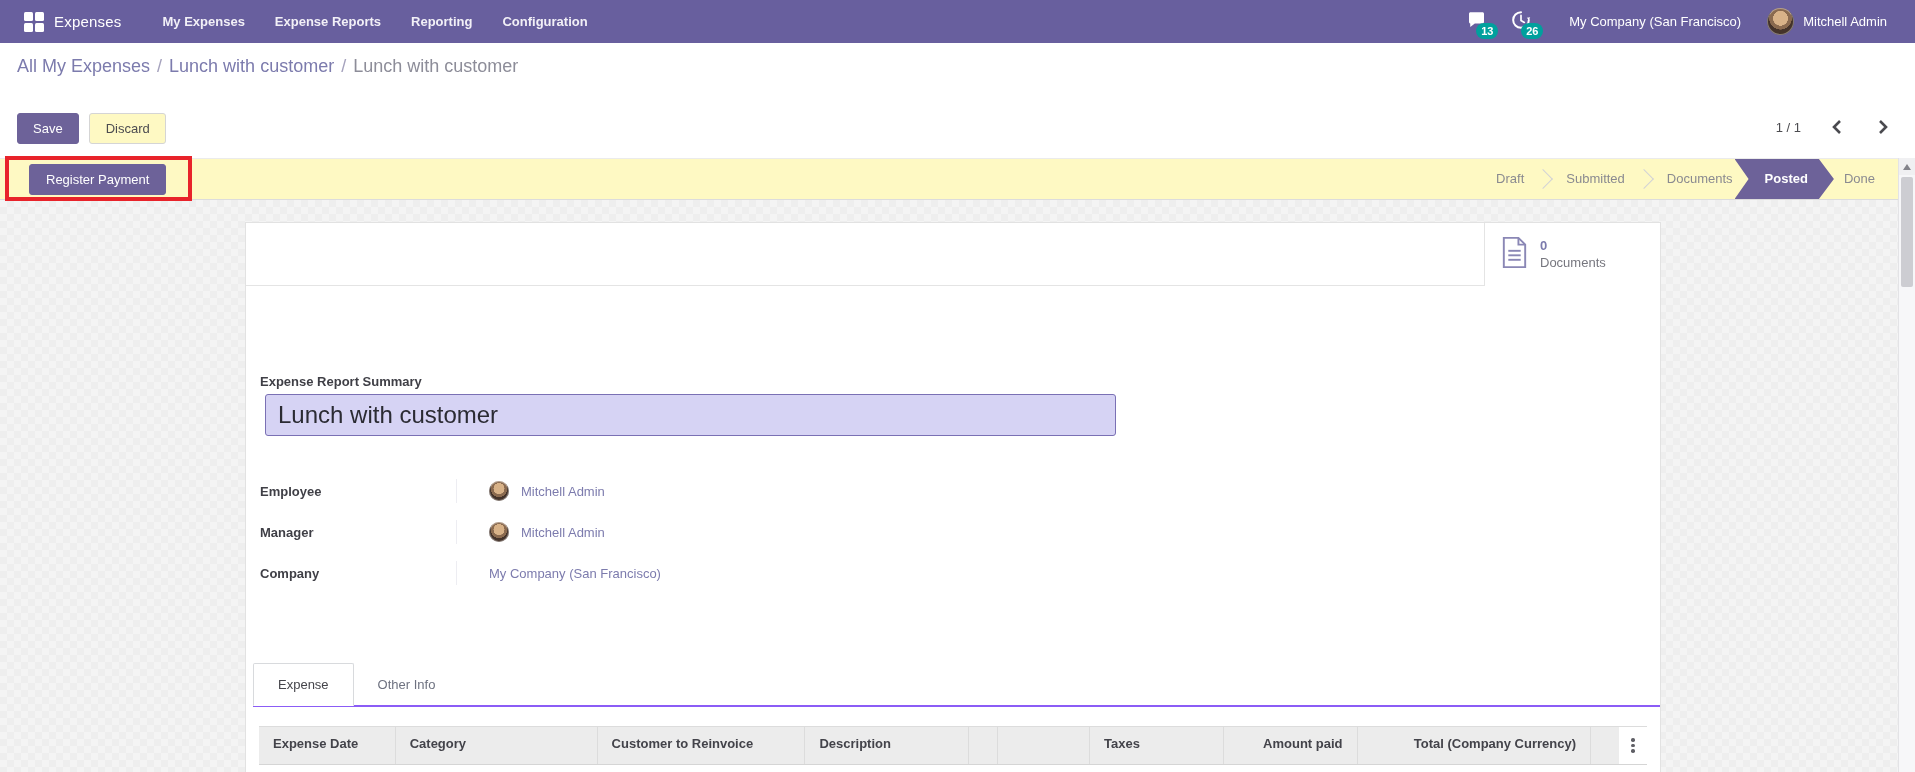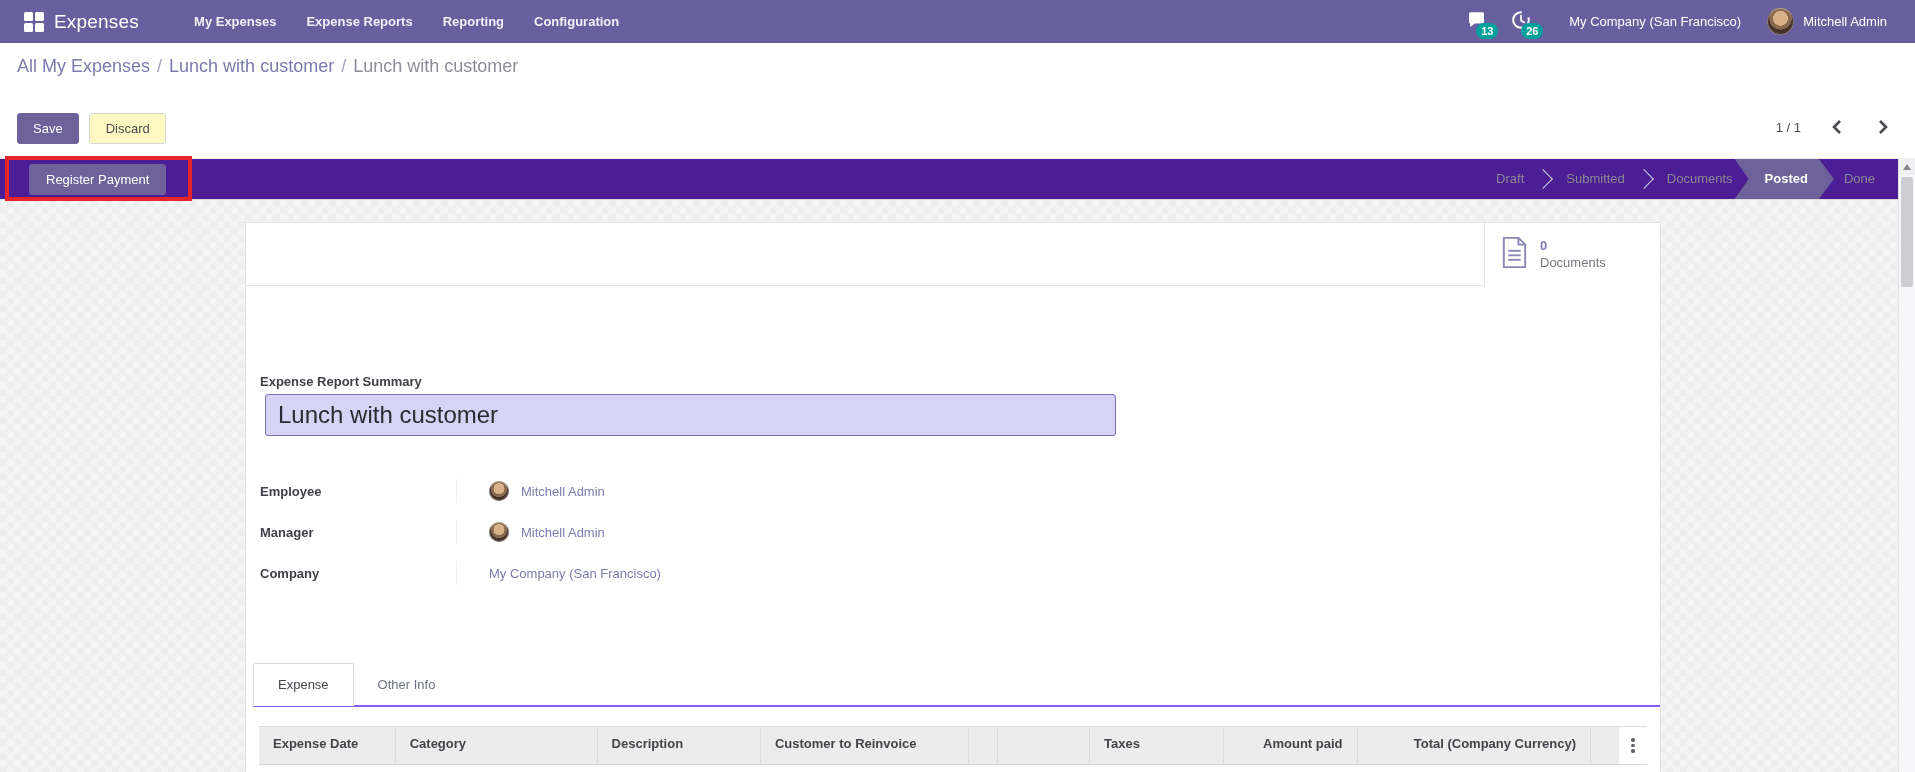--- a/index.html
+++ b/index.html
@@ -9,21 +9,21 @@
     background: #fff; font-family: "Liberation Sans", sans-serif; color: #4c4c50;
   }
 
   
   .topbar {
     position: absolute; top:0; left:0; right:0; height:43px;
     background:#685f9e; display:flex; align-items:center; color:#fff; padding:0 12px;
   }
   .apps-grid { width:20px; height:20px; display:grid; grid-template-columns:9px 9px; grid-template-rows:9px 9px; gap:2px; margin:0 10px 0 12px; cursor:pointer; }
   .apps-grid span { background:#fff; border-radius:1.5px; }
-  .brand { font-size:19px; font-weight:500; letter-spacing:.2px; margin-right:40px; cursor:pointer; }
+  .brand { font-size:15px; font-weight:500; letter-spacing:.2px; margin-right:26px; cursor:pointer; }
   .nav-menu { display:flex; align-items:center; height:100%; }
   .nav-item { font-size:13px; padding:0 15px; height:100%; display:flex; align-items:center; cursor:pointer; color:#f2f0f7;font-weight:bold; }
   .tray { margin-left:auto; display:flex; align-items:center; height:100%; }
   .tray-icon { position:relative; padding:0 12px; height:100%; display:flex; align-items:center; cursor:pointer; }
   .badge {
     position:absolute; top:23px; left:22px; background:#00a09d; color:#fff;
     font-size:11px; font-weight:bold; line-height:1; padding:2.5px 5px; border-radius:9px;
   }
   .company-switch { font-size:13px; padding:0 18px 0 26px; height:100%; display:flex; align-items:center; cursor:pointer; }
   .user-menu { display:flex; align-items:center; gap:9px; padding:0 16px 0 8px; height:100%; cursor:pointer; font-size:13px; }
@@ -42,21 +42,21 @@
   .cp-buttons { position:absolute; left:17px; top:70px; display:flex; gap:10px;justify-content:flex-end; }
   .btn { font-size:13px; border-radius:3px; padding:7px 15px; cursor:pointer; border:1px solid transparent; font-family:inherit; }
   .btn-primary { background:#6d6299; color:#fff; border-color:#6d6299; }
   .btn-default { background:#fef9c3; color:#4c4c50; border-color:#d5d5d5;padding-left:16px; }
   .pager { position:absolute; right:26px; top:76px; display:flex; align-items:flex-end; gap:30px; font-size:13px; color:#4c4c50; }
   .pager-arrows { display:flex; gap:36px; }
   .pager-arrows svg { cursor:pointer; }
 
   
   .statusbar {
-    position:absolute; top:158px; left:0; right:0; height:42px; background:#4c1d95;
+    position:absolute; top:158px; left:0; right:0; height:42px; background:#fef9c3;
     border-top:1px solid #ebebeb; border-bottom:1px solid #dcdcdc;
     display:flex; align-items:center;
   }
   .register-btn { margin-left:29px; padding:7px 16px; }
   .annotation-box {
     position:absolute; left:5px; top:-3px; width:187px; height:45px;
     border:4px solid #e8232a; pointer-events:none; z-index:5;
   }
   .steps { margin-left:auto; margin-right:30px; display:flex; align-items:flex-start; height:40px; }
   .step { font-size:13px; color:#8a8a90; padding:0 10px; line-height:40px; cursor:pointer; white-space:nowrap; }
@@ -264,22 +264,22 @@
 
         <div class="tabs">
           <div class="tab active">Expense</div>
           <div class="tab">Other Info</div>
         </div>
 
         <div class="table">
           <div class="trow head">
             <div class="cell c-date">Expense Date</div>
             <div class="cell c-cat">Category</div>
+            <div class="cell c-reinv">Customer to Reinvoice</div>
             <div class="cell c-desc">Description</div>
-            <div class="cell c-reinv">Customer to Reinvoice</div>
             <div class="cell c-gap"></div>
             <div class="cell c-att"></div>
             <div class="cell c-tax">Taxes</div>
             <div class="cell c-amt">Amount paid</div>
             <div class="cell c-tot">Total (Company Currency)</div>
             <div class="cell c-del"></div>
             <div class="cell c-dots">
               <span class="dots">
                   <i></i>
                   <i></i>

